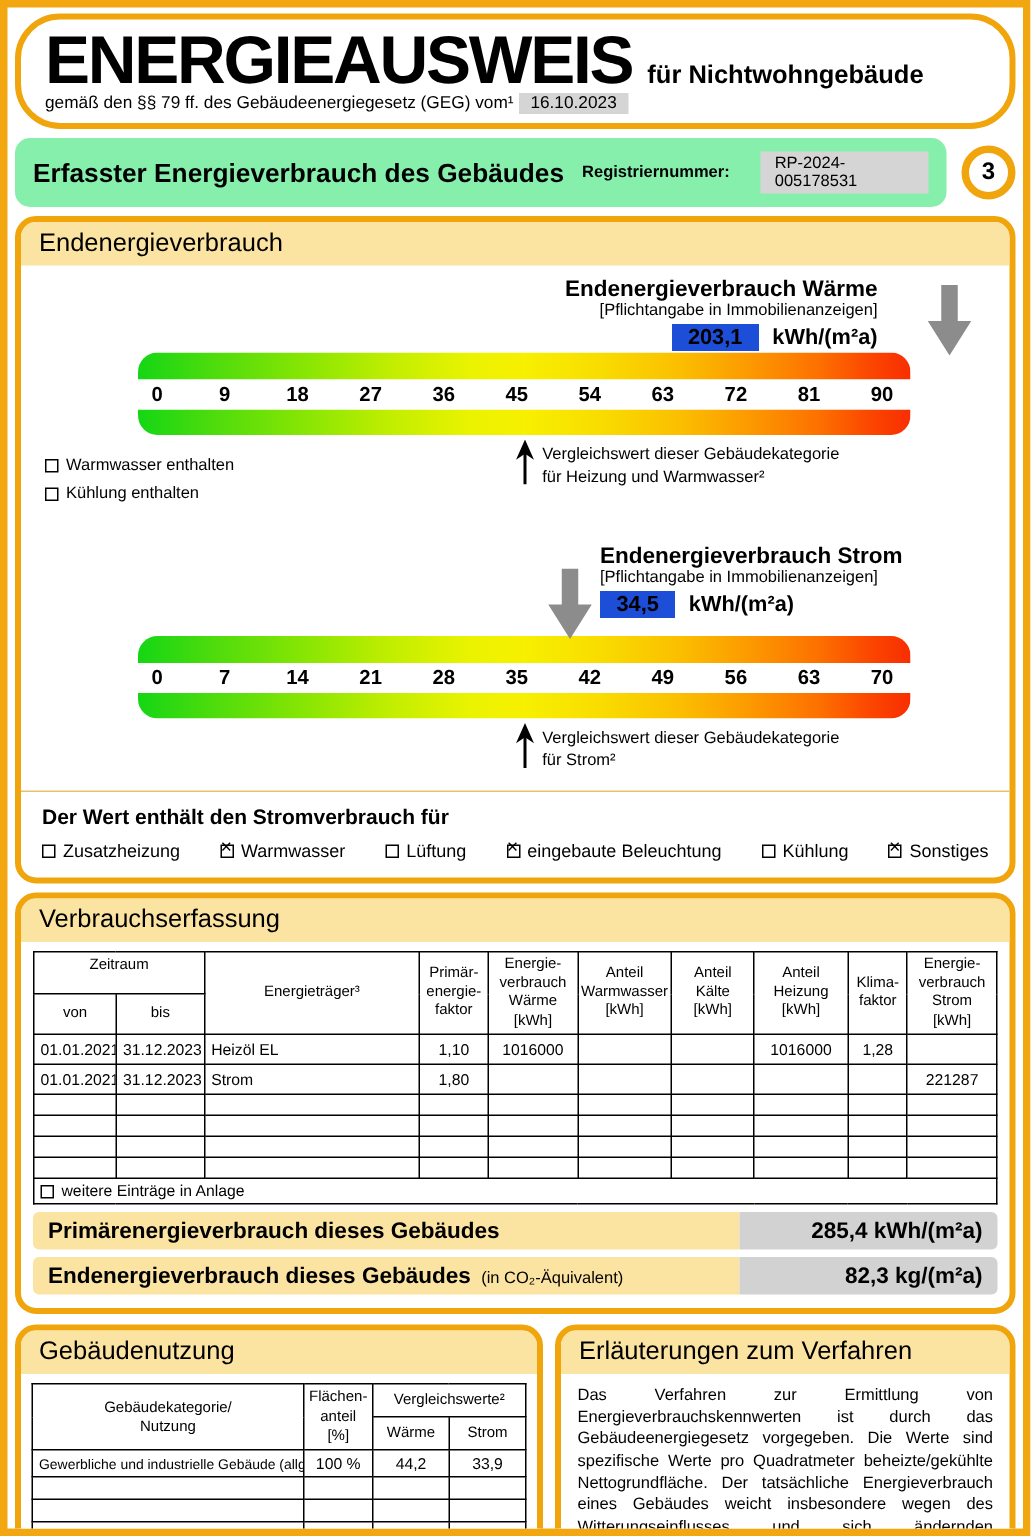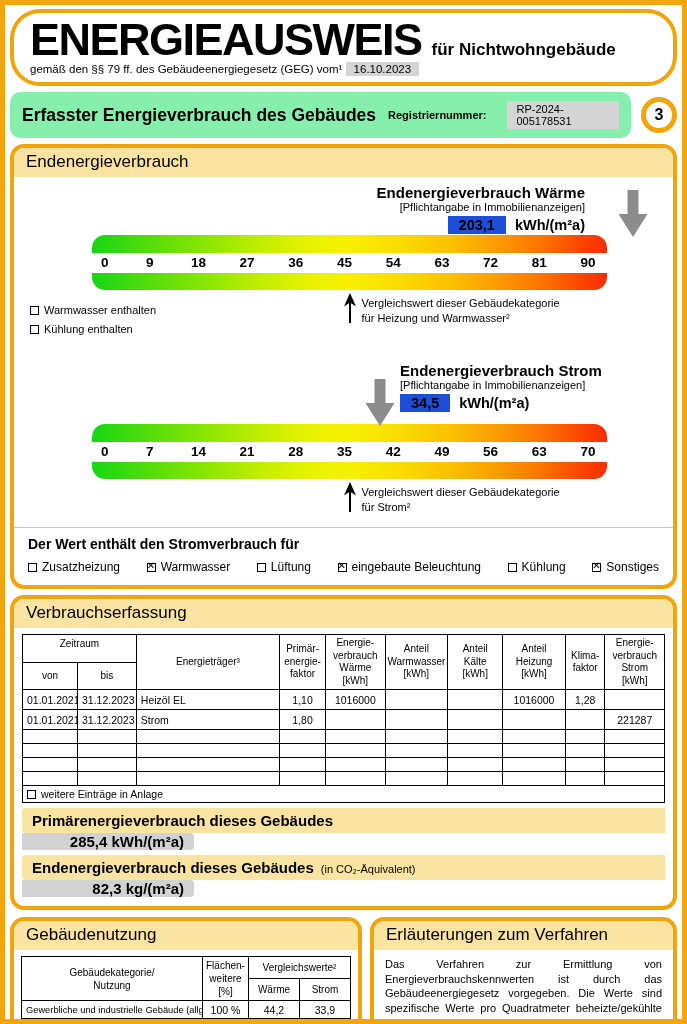--- a/index.html
+++ b/index.html
@@ -70,21 +70,21 @@
   .vtable th,.vtable td{border:1px solid #000;}
   .vtable th{font-size:10px;font-weight:normal;white-space:pre-line;text-align:center;vertical-align:middle;padding:2px 1px;line-height:1.25;}
   .vtable th.zr{vertical-align:top;padding-top:3px;}
   .vtable td{font-size:10.5px;height:20px;padding:1px 4px;text-align:center;overflow:hidden;white-space:nowrap;}
   .vtable td.lft{text-align:left;}
   .vtable tr.empty td{height:14px;}
   .vtable td.more{ text-align:left;font-size:10.5px;height:17px;}
   .more-inner{display:flex;align-items:center;gap:5px;}
 
   
-  .summary{display:flex;margin:5px 8px 0;flex-direction:column;}
+  .summary{display:flex;margin:5px 8px 0;}
   .summary:last-of-type{margin-bottom:9px;}
   .summary .lbl{flex:1;background:#FBE3A2;font-size:15px;font-weight:bold;padding:4px 10px;border-radius:4px 0 0 4px;display:flex;align-items:baseline;gap:7px;}
   .summary .lbl .suffix{font-size:11px;font-weight:normal;}
   .summary .val{width:172px;background:#D2D2D2;font-size:15px;font-weight:bold;display:flex;align-items:center;justify-content:flex-end;padding-right:10px;border-radius:0 4px 4px 0;}
 
   
   .bottom-row{display:flex;gap:8px;margin-top:7px;align-items:stretch;}
   .nutzung-box{width:352px;margin-top:0;}
   .erl-box{flex:1;margin-top:0;}
   .ntable{width:calc(100% - 14px);margin:6px 7px 7px;}
@@ -425,21 +425,21 @@
             <col style="width:55%">
             <col style="width:14%">
             <col style="width:15.5%">
             <col style="width:15.5%">
           </colgroup>
         <thead>
           <tr>
             <th rowspan="2">Gebäudekategorie/
 Nutzung</th>
             <th rowspan="2">Flächen-
-weitere [%]</th>
+anteil [%]</th>
             <th colspan="2">Vergleichswerte²</th>
           </tr>
           <tr>
             <th>Wärme</th>
             <th>Strom</th>
           </tr>
         </thead>
         <tbody id="ntbody">
             <tr>
               <td class="lft">Gewerbliche und industrielle Gebäude (allgemein)</td>

